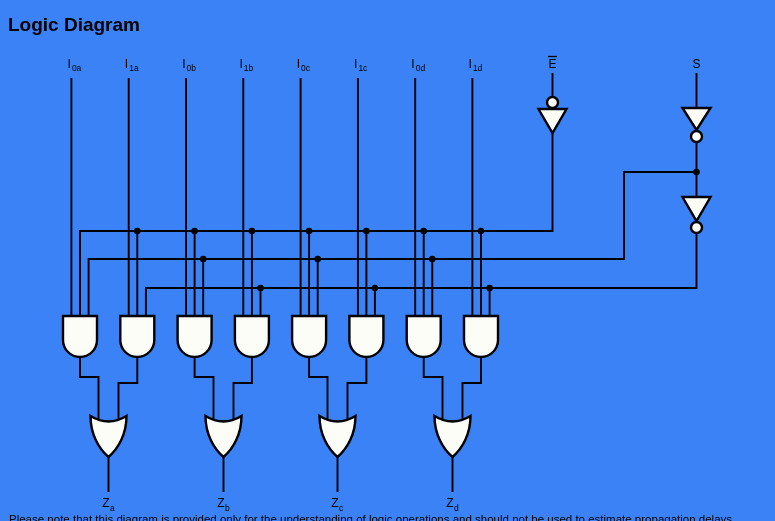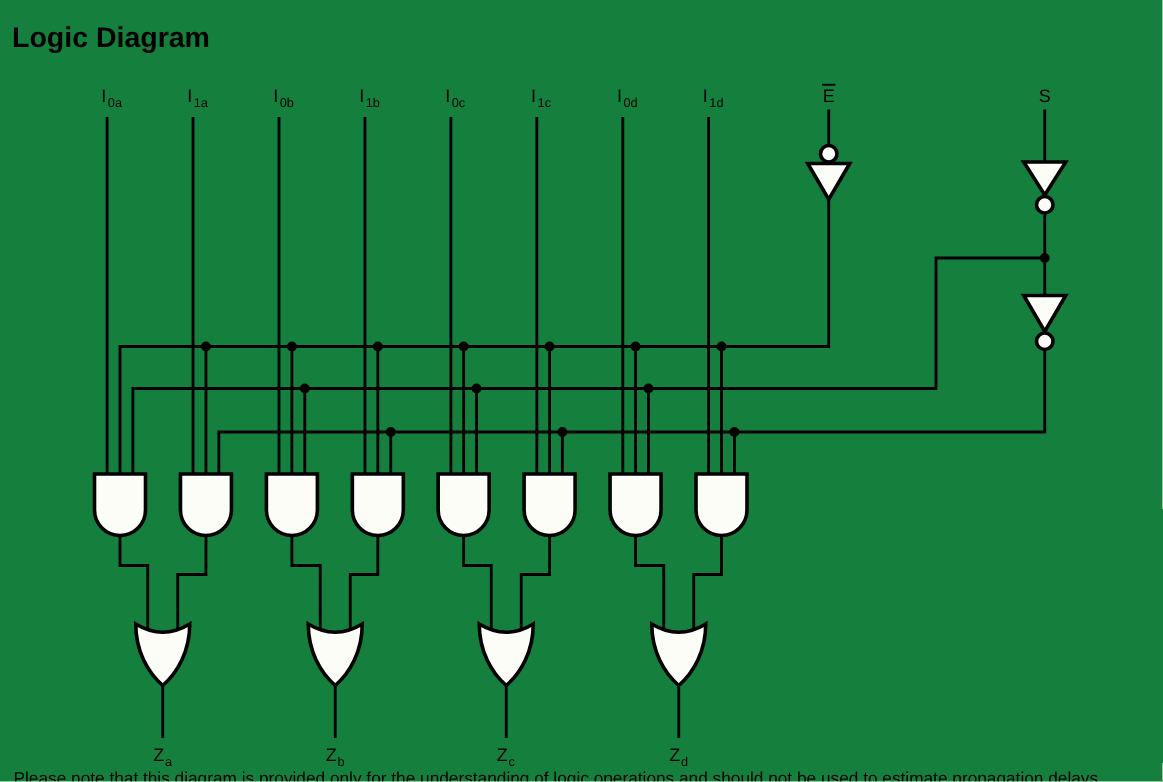--- a/index.html
+++ b/index.html
@@ -7,21 +7,21 @@
     padding: 0;
     width: 775px;
     height: 521px;
     overflow: hidden;
     background: #fdfdf8;
   }
   .page {
     position: relative;
     width: 775px;
     height: 521px;
-    background: #15803d;
+    background: #3b82f6;
     font-family: "Liberation Sans", sans-serif;
   }
   svg { display: block; }
   .wires path {
     fill: none;
     stroke: #000000;
     stroke-width: 1.9;
   }
   .gates path, .gates circle {
     fill: #fdfdf8;

